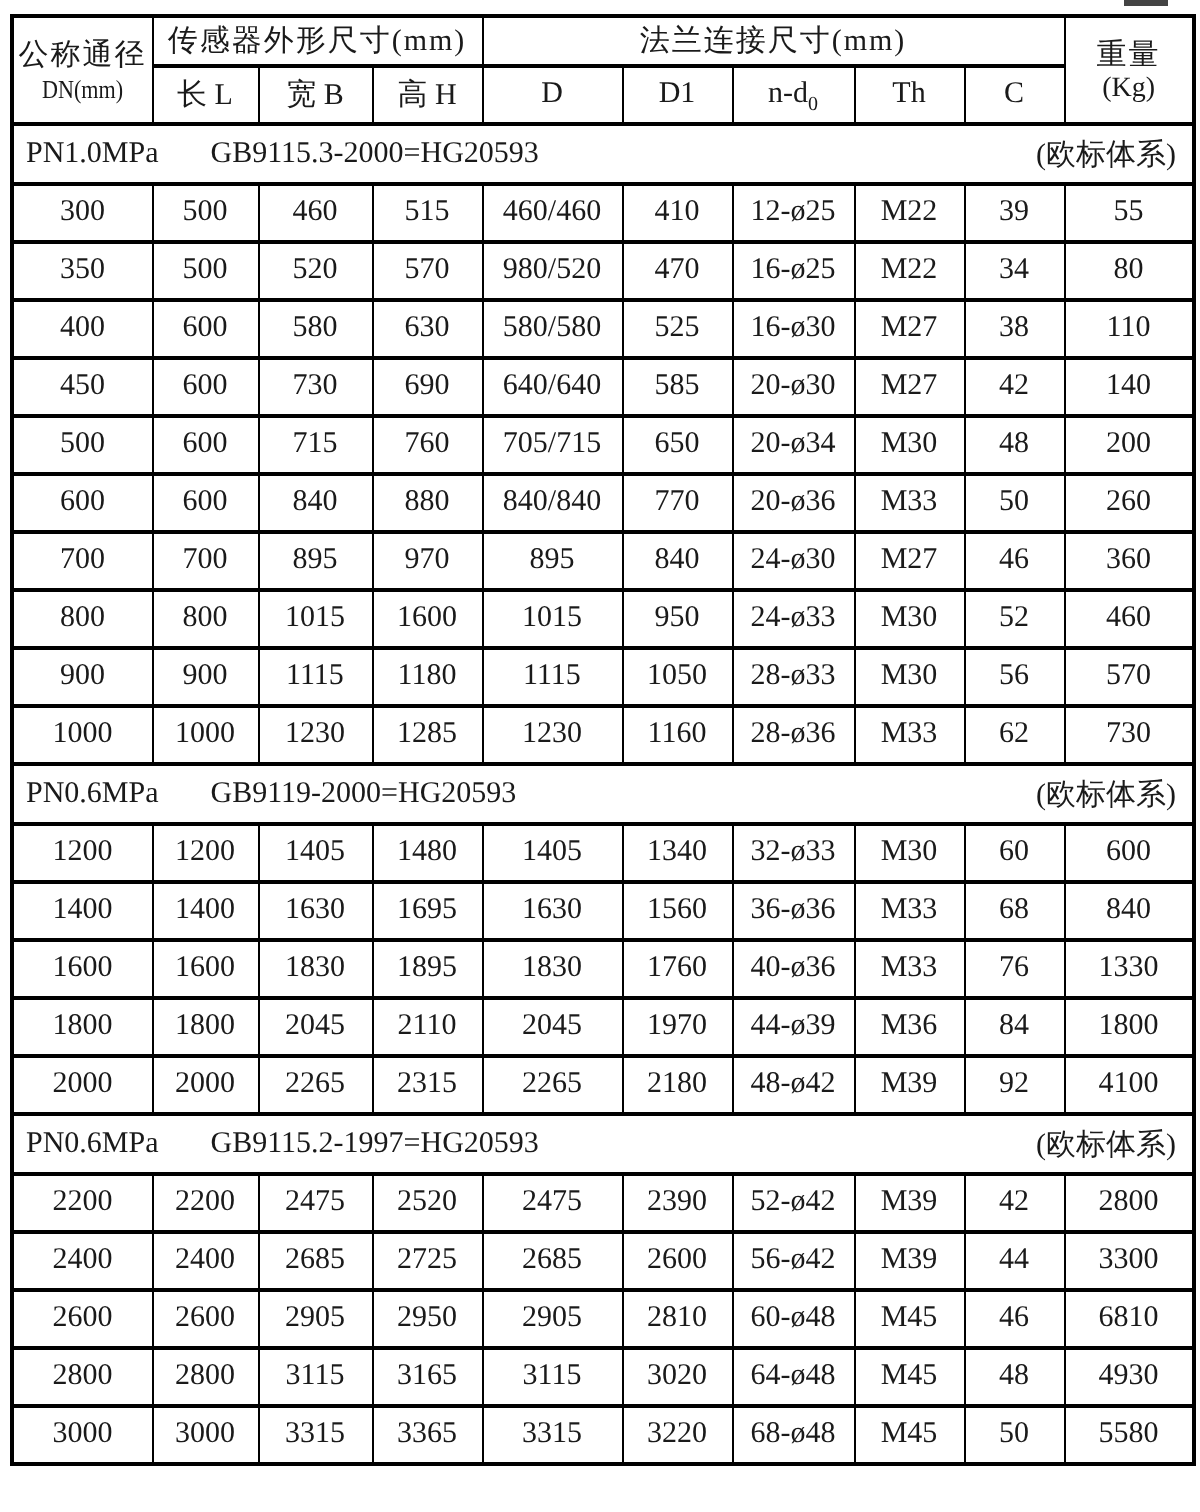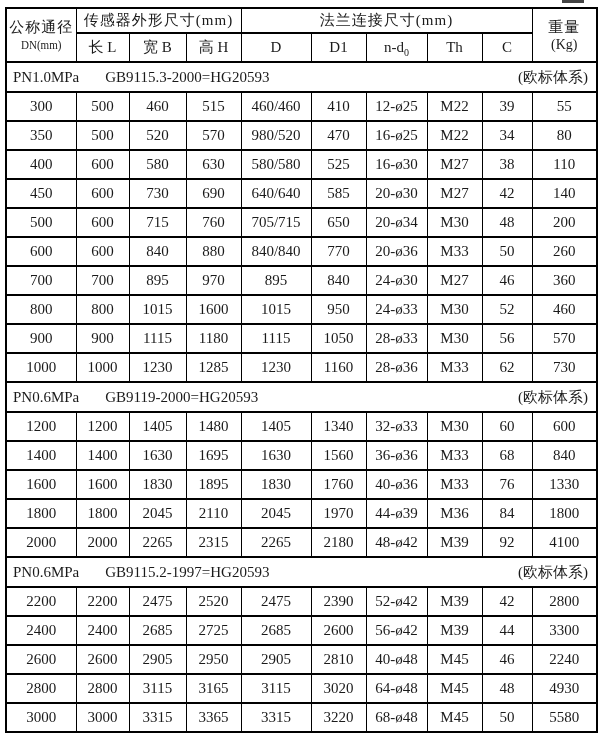--- a/index.html
+++ b/index.html
@@ -345,24 +345,24 @@
           <td>44</td>
           <td>3300</td>
         </tr>
         <tr class="data-row">
           <td>2600</td>
           <td>2600</td>
           <td>2905</td>
           <td>2950</td>
           <td>2905</td>
           <td>2810</td>
-          <td>40-ø48</td>
+          <td>60-ø48</td>
           <td>M45</td>
           <td>46</td>
-          <td>2240</td>
+          <td>6810</td>
         </tr>
         <tr class="data-row">
           <td>2800</td>
           <td>2800</td>
           <td>3115</td>
           <td>3165</td>
           <td>3115</td>
           <td>3020</td>
           <td>64-ø48</td>
           <td>M45</td>

